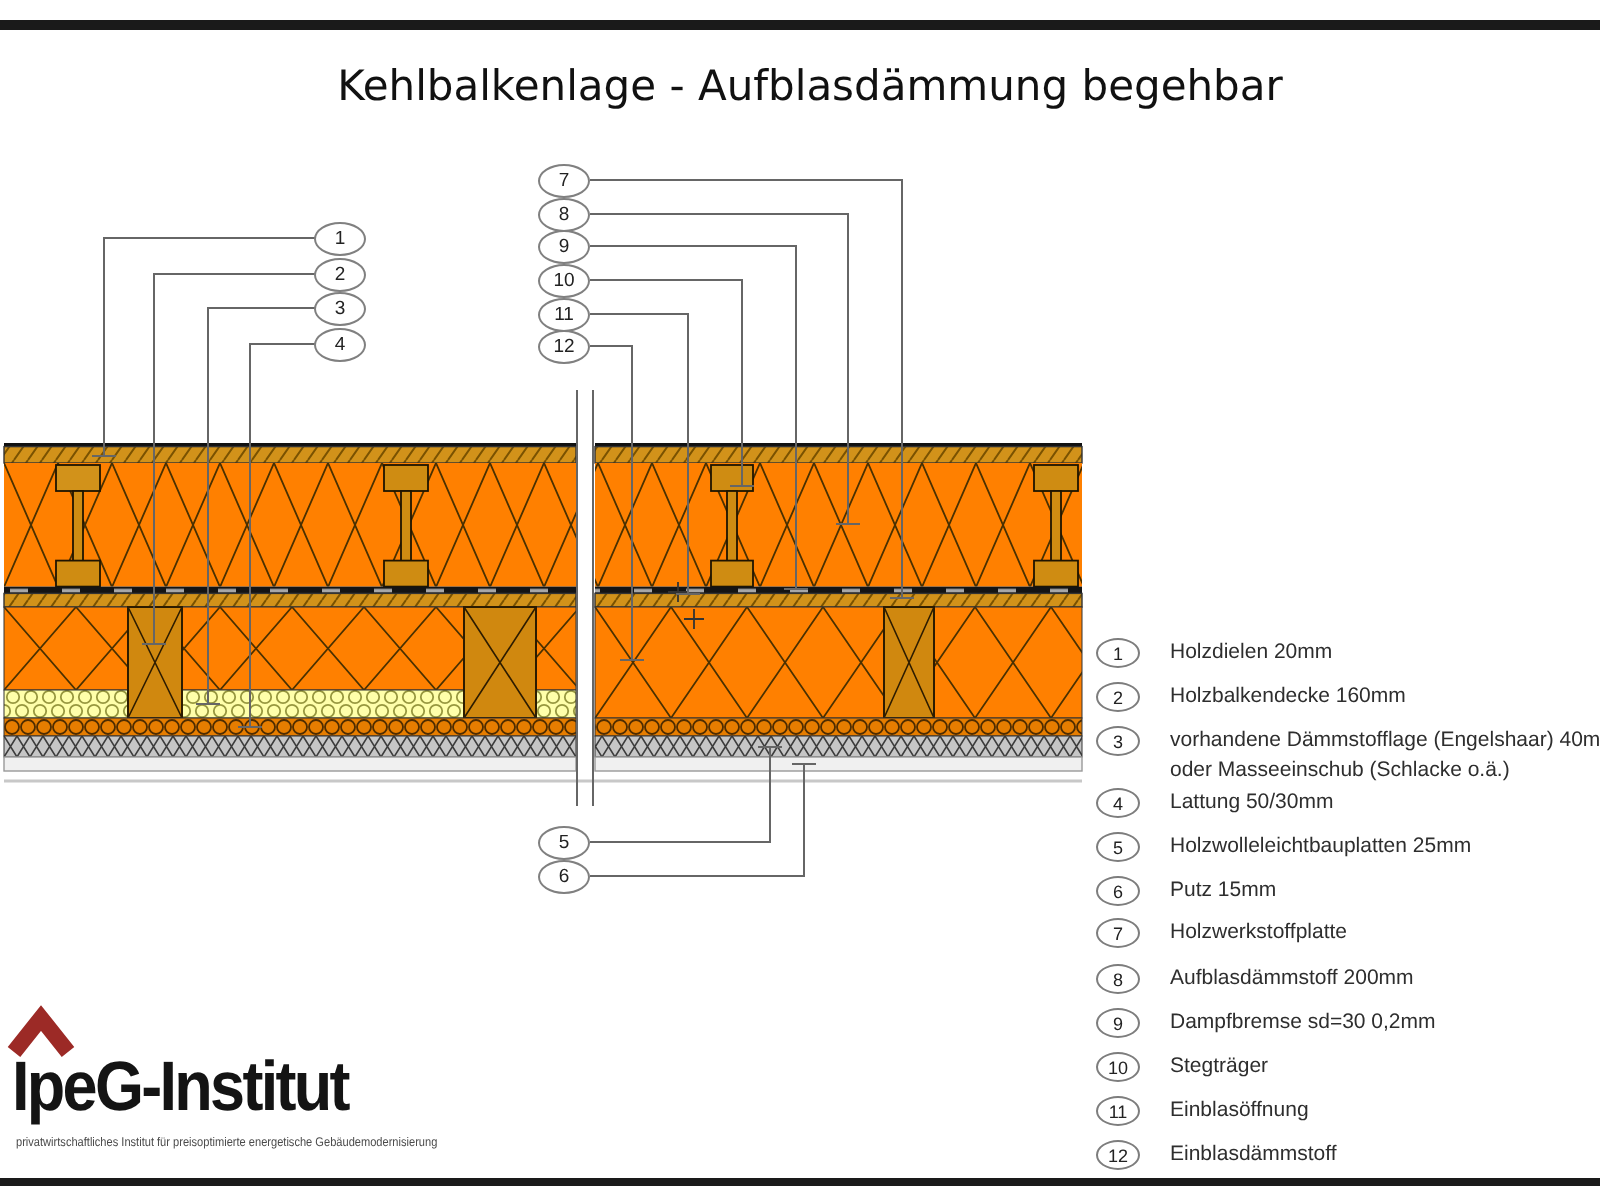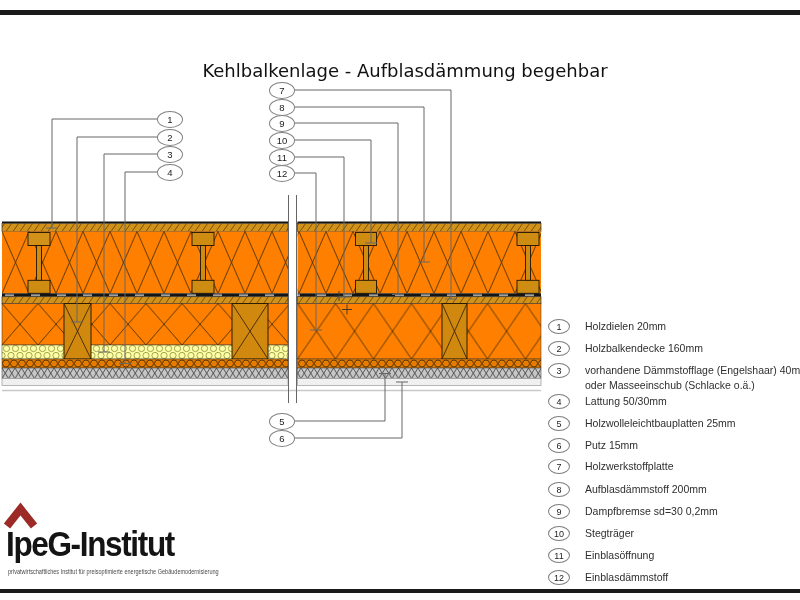--- a/index.html
+++ b/index.html
@@ -2,21 +2,21 @@
 <html><head>
 <meta charset="utf-8">
 <style>
   html,body{margin:0;padding:0;background:#fff;}
   .page{position:relative;width:800px;height:600px;background:#ffffff;overflow:hidden;
         font-family:"Liberation Sans",sans-serif;}
   .bar{position:absolute;left:0;width:800px;background:#1a1a1a;}
   .bar.top{top:10px;height:4.5px;}
   .bar.bottom{top:588.5px;height:4px;}
   .title{position:absolute;left:150px;top:33px;width:510px;text-align:center;
-         font-family:"DejaVu Sans",sans-serif;font-size:18px;line-height:21px;color:#111;margin-top:27px;}
+         font-family:"DejaVu Sans",sans-serif;font-size:21px;line-height:21px;color:#111;}
   svg.draw{position:absolute;left:0;top:0;}
   .callout{position:absolute;width:26px;height:17px;box-sizing:border-box;border:1px solid #808080;
            border-radius:50%;background:#fff;display:flex;align-items:center;justify-content:center;
            font-size:9.5px;color:#222;}
   .lrow{position:absolute;left:548px;display:flex;align-items:flex-start;}
   .lnum{flex:0 0 auto;width:22px;height:15px;box-sizing:border-box;border:1px solid #7d7d7d;
         border-radius:50%;background:#fff;display:flex;align-items:center;justify-content:center;
         font-size:9px;color:#222;}
   .ltxt{margin-left:15px;font-size:10.5px;line-height:14.5px;color:#2e2e2e;white-space:pre-line;
         width:245px;}

